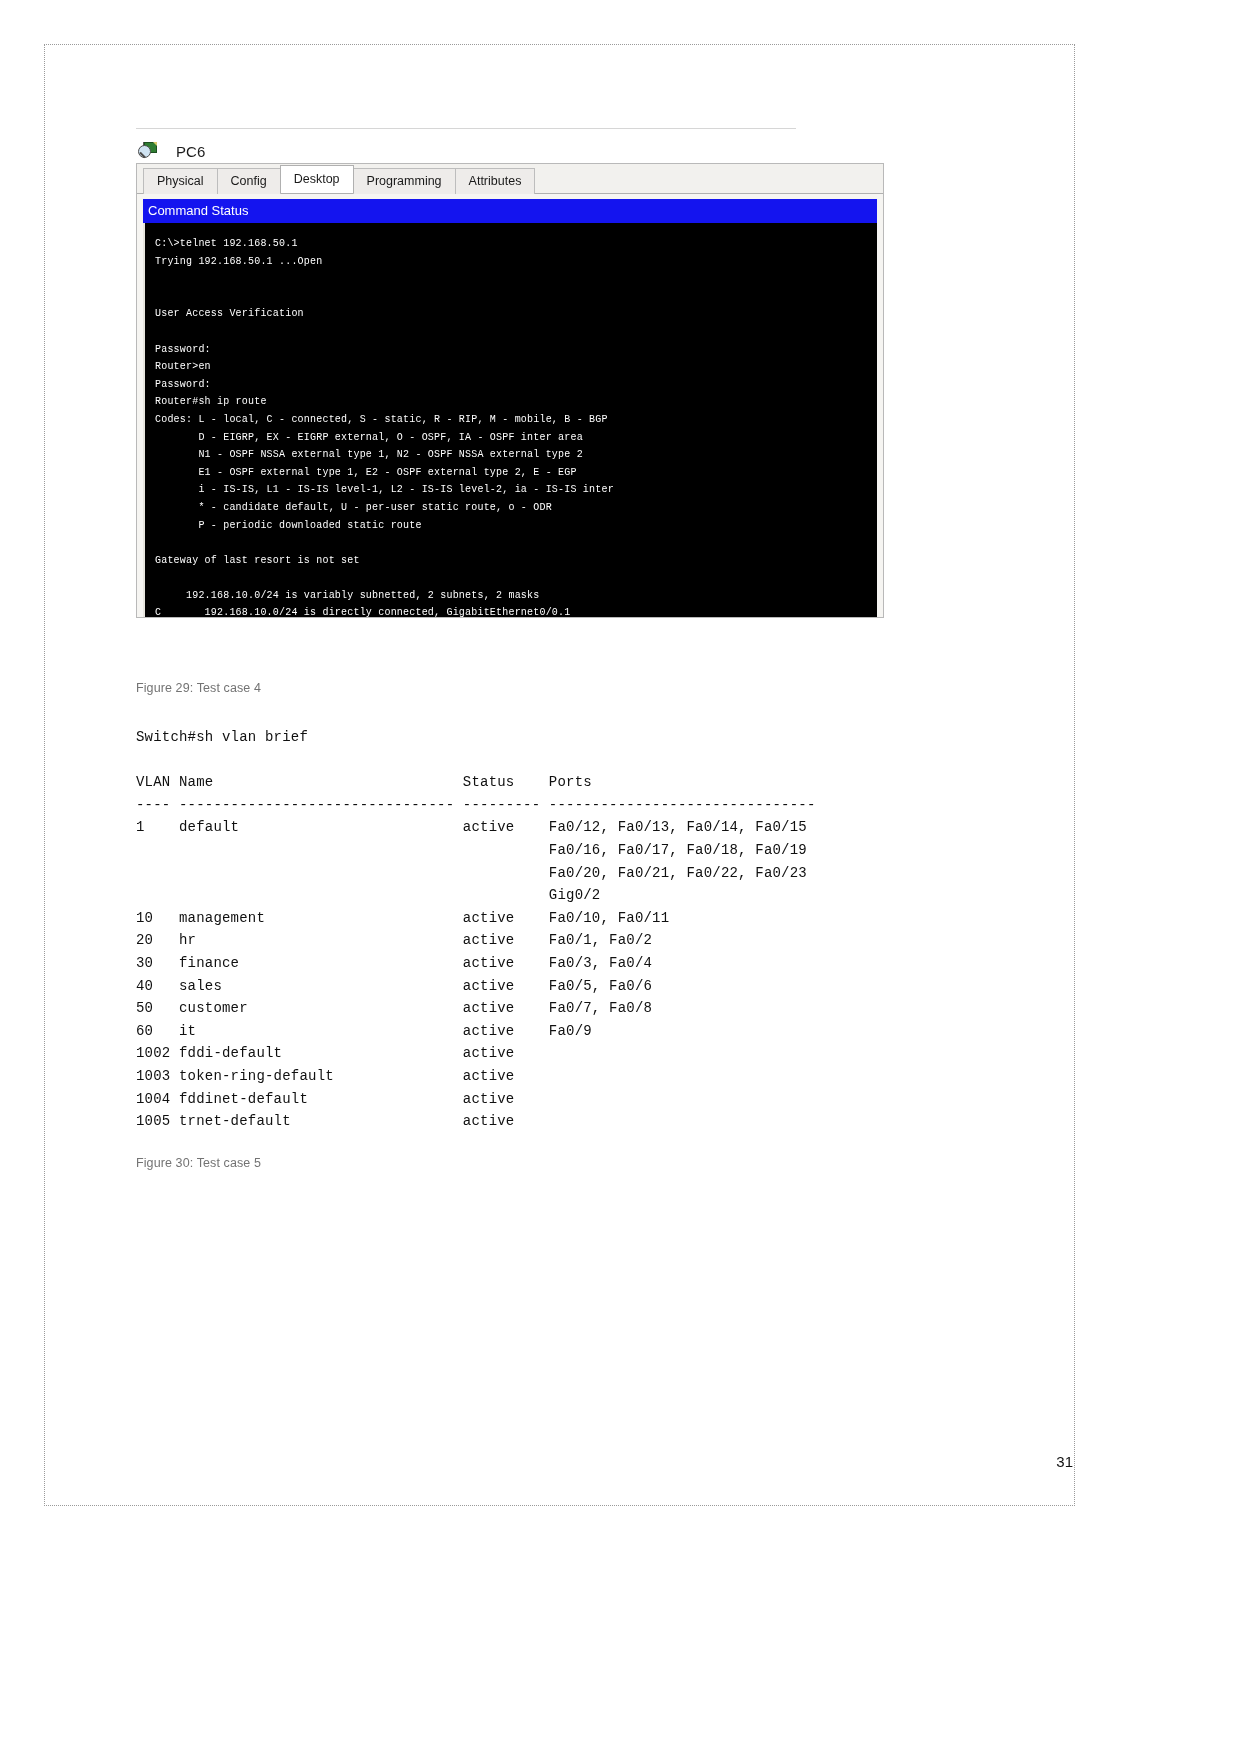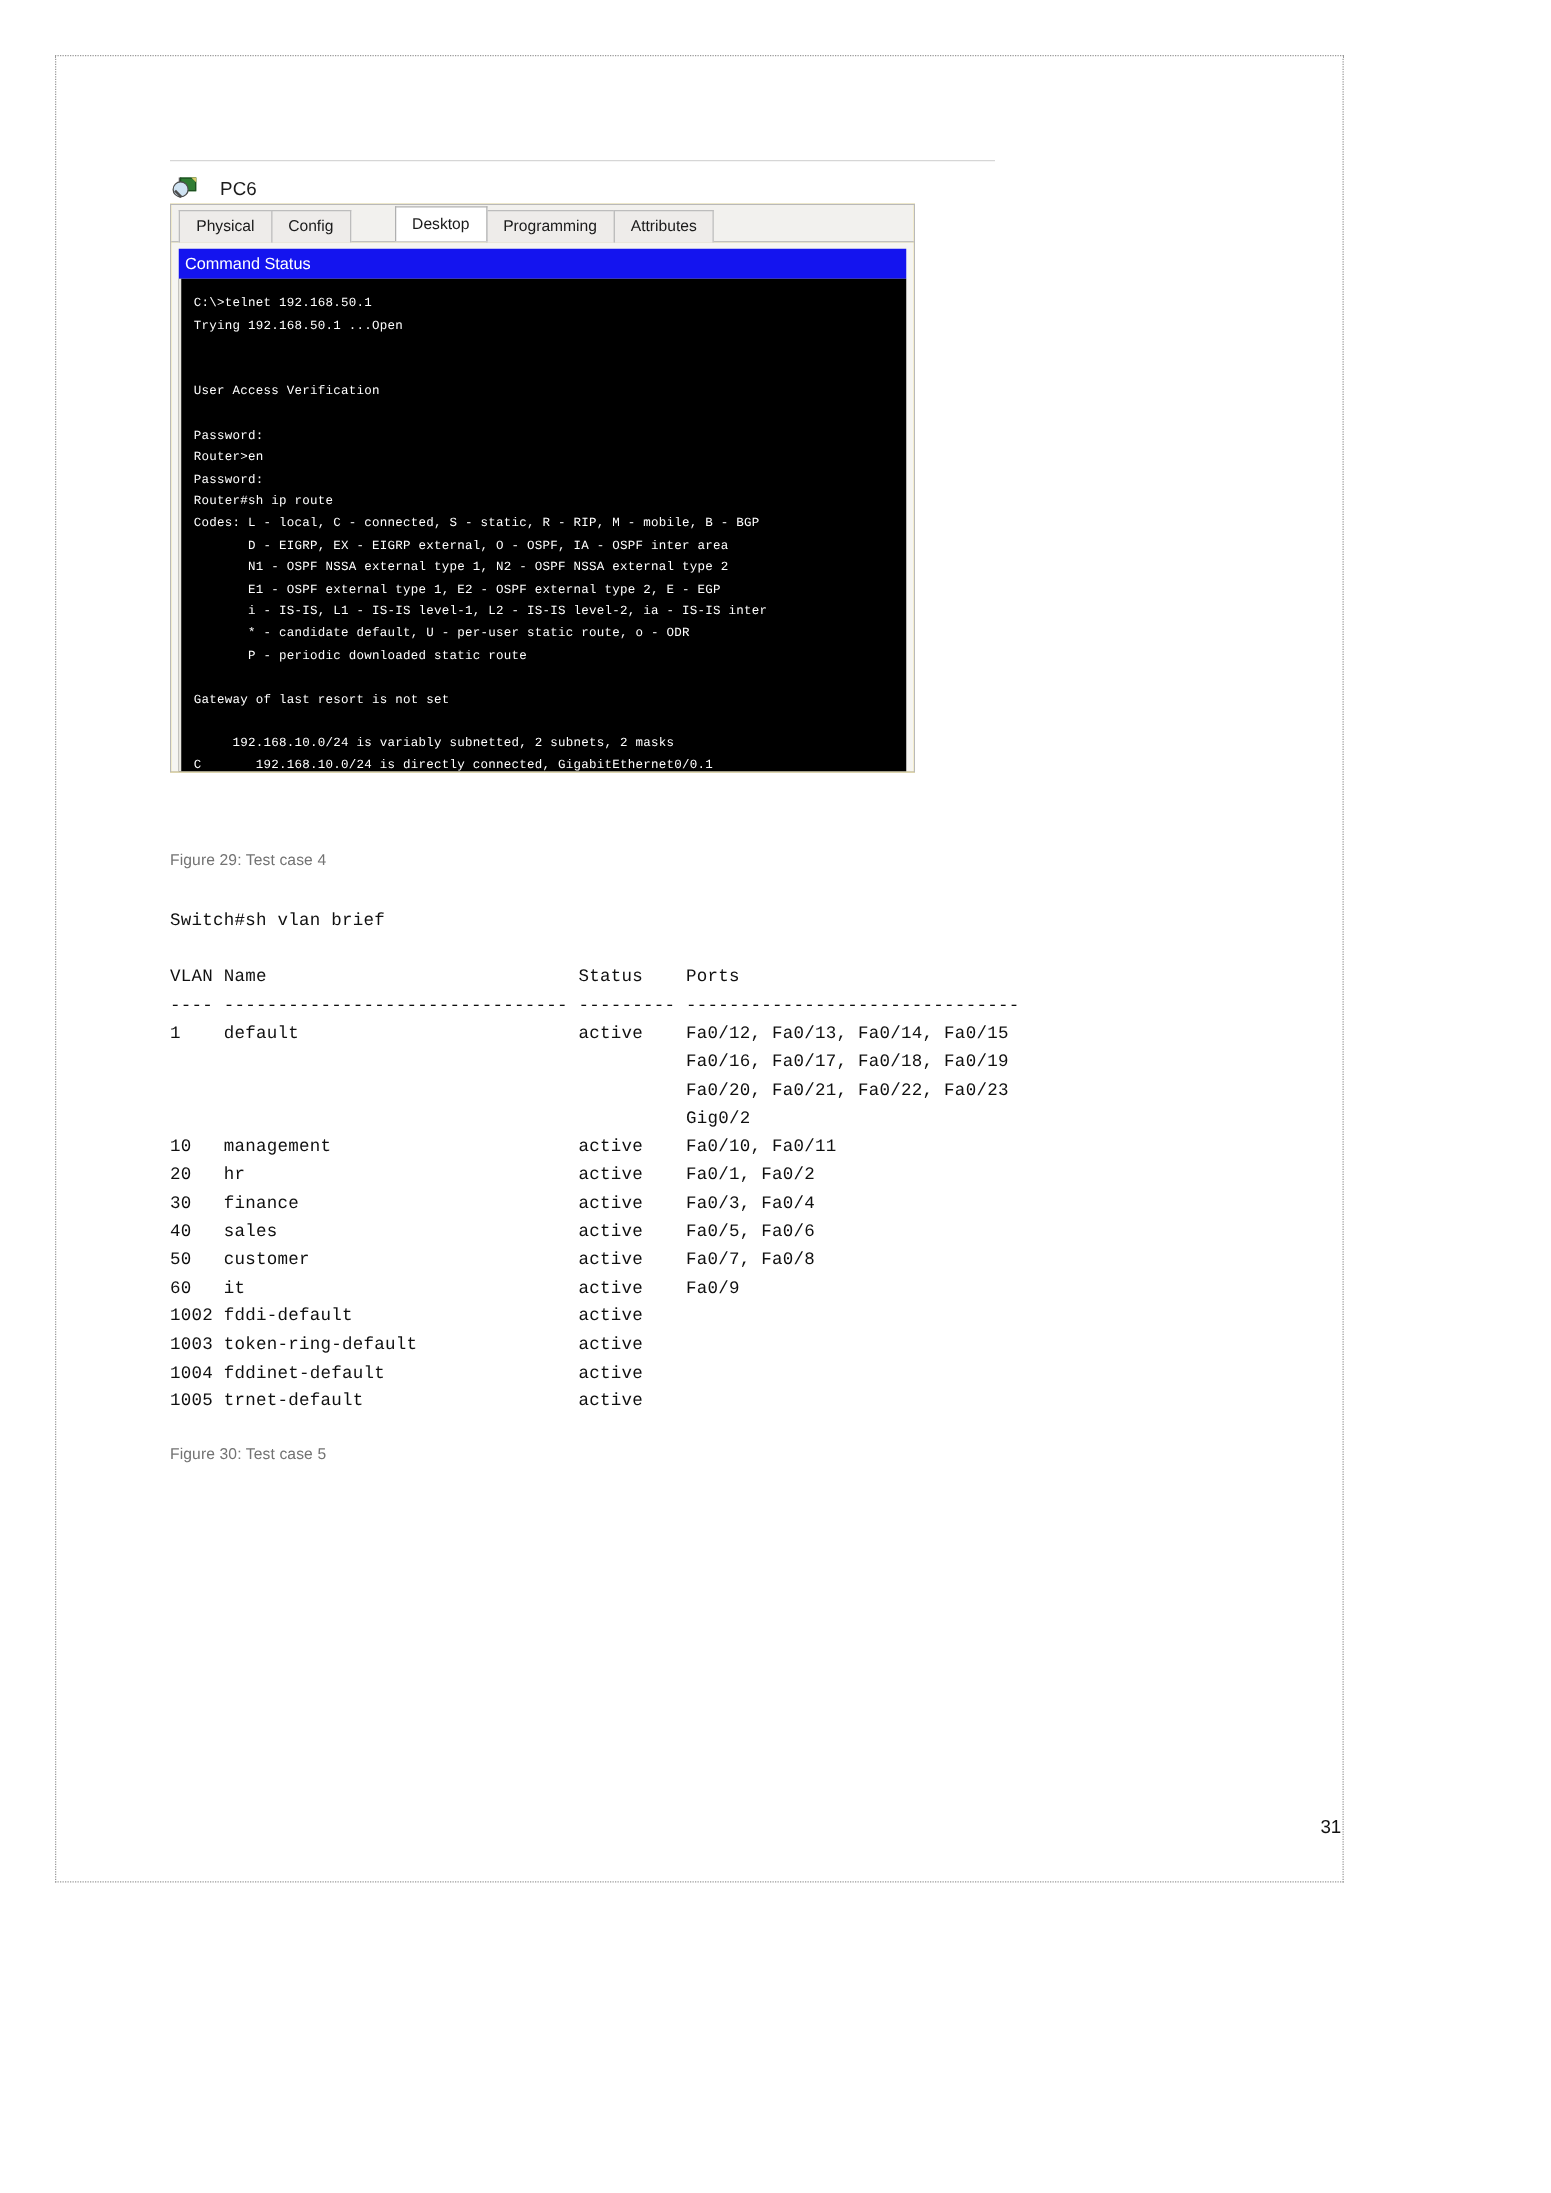--- a/index.html
+++ b/index.html
@@ -105,24 +105,24 @@
     background: #5a5a5a;
   }
   .pt-title-text {
     font-size: 15px;
     color: #1c1c1c;
     letter-spacing: 0.1px;
   }
 
   
   .pt-body {
-    width: 596px;
+    width: 748px;
     border: 1px solid #b9b9b9;
     border-top: 1px solid #b9b9b9;
-    background: #fde047;
+    background: #7dd3fc;
     box-sizing: border-box;
   }
   .pt-tabs {
     display: flex;
     align-items: flex-end;
     height: 30px;
     padding: 5px 6px 0 6px;
     background: #f2f1ee;
     border-bottom: 1px solid #b0b0b0;
     box-sizing: border-box;
@@ -140,21 +140,20 @@
     line-height: 15px;
     white-space: nowrap;
   }
   .pt-tab.active {
     background: #ffffff;
     border-color: #b0b0b0;
     padding-top: 6px;
     padding-bottom: 6px;
     top: 0px;
     z-index: 3;
-    margin-left: 36px;
   }
 
   .pt-inner {
     background: #f6f5f2;
     padding: 5px 6px 0px 6px;
   }
   .app-titlebar {
     background: #1414ef;
     color: #ffffff;
     font-size: 13px;

